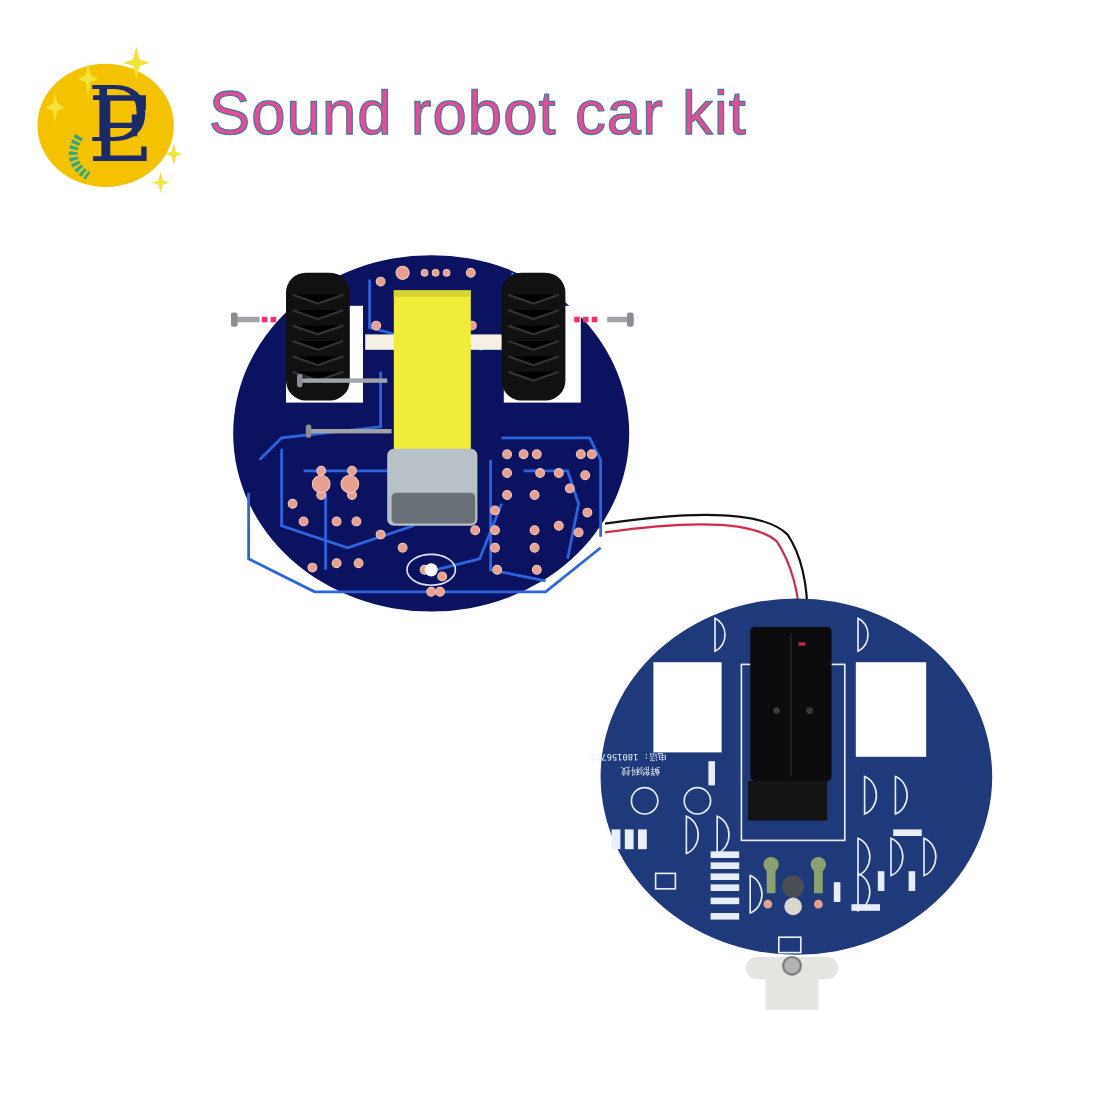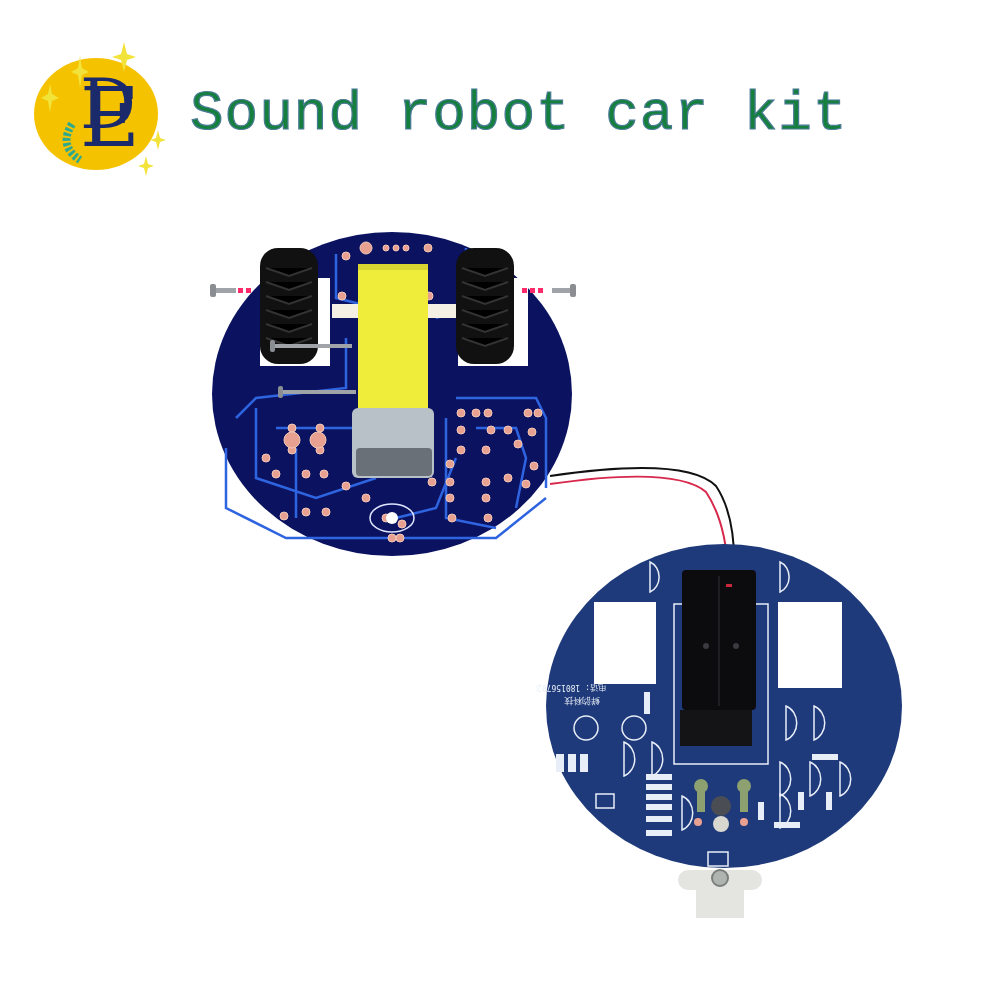--- a/index.html
+++ b/index.html
@@ -1,19 +1,19 @@
 <!DOCTYPE html>
 <html><head>
 <meta charset="utf-8">
 <style>
   html, body { margin:0; padding:0; background:#ffffff; }
   body { width:996px; height:1000px; position:relative; overflow:hidden; font-family:"DejaVu Serif", serif; }
   .logo { position:absolute; left:28px; top:38px; width:140px; height:140px; }
-  .title { position:absolute; left:190px; top:82px; font-family:Liberation Mono, monospace; font-size:56px; letter-spacing:1px;
-           color:#15803d; -webkit-text-stroke:1.2px #4a7a95; font-weight:normal; white-space:nowrap; }
+  .title { position:absolute; left:190px; top:70px; font-family:Liberation Sans, sans-serif; font-size:56px; letter-spacing:1px;
+           color:#ec4899; -webkit-text-stroke:1.2px #4a7a95; font-weight:normal; white-space:nowrap; }
   .pcb1 { position:absolute; left:196px; top:218px; width:396px; height:344px; }
   .pcb2 { position:absolute; left:536px; top:456px; width:420px; height:470px; }
 </style>
 </head>
 <body>
 
 <svg class="logo" viewBox="0 0 140 140">
   <ellipse cx="68" cy="76" rx="62" ry="56" fill="#f5c200"></ellipse>
   <g fill="#f2e33a">
     <path d="M96 4 L99 16 L108 19 L99 22 L96 34 L93 22 L84 19 L93 16 Z"></path>

